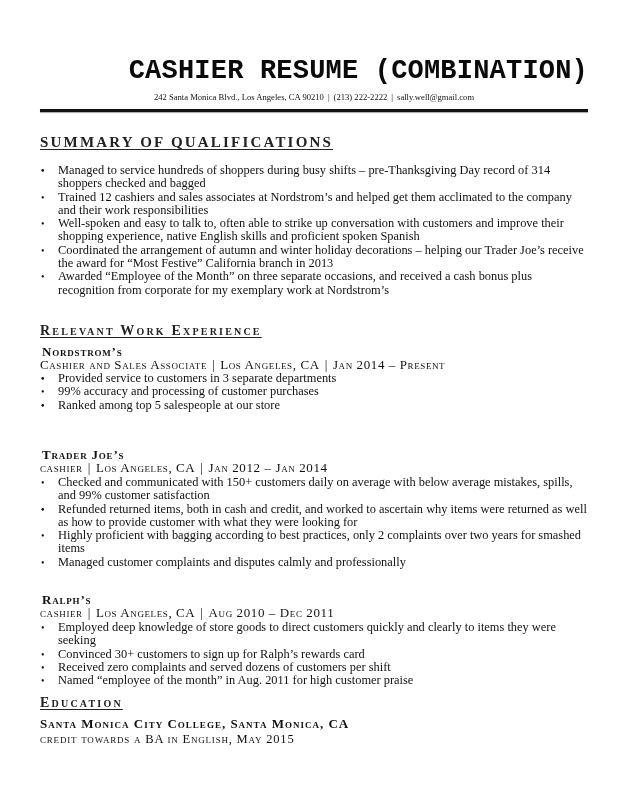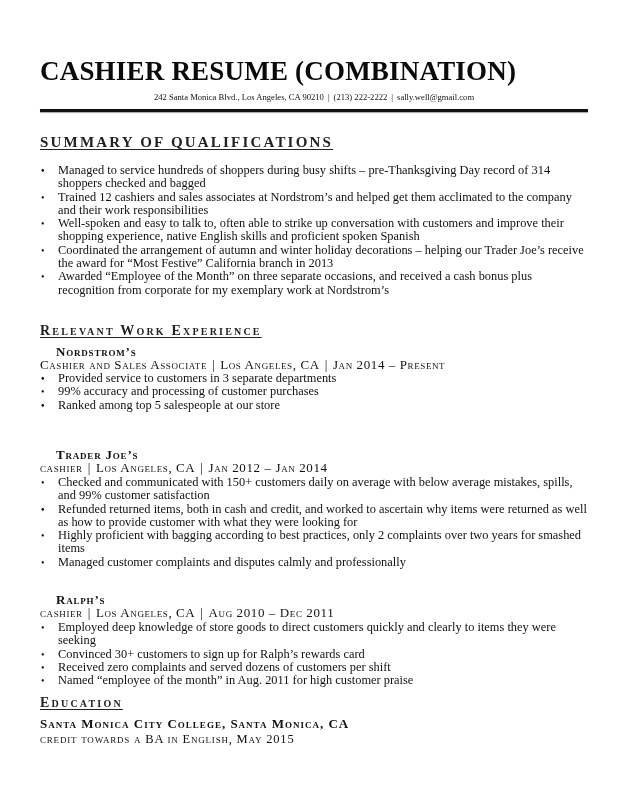--- a/index.html
+++ b/index.html
@@ -4,22 +4,22 @@
   <style>
     html, body { margin: 0; padding: 0; background: #ffffff; }
     body {
       width: 627px; height: 810px; position: relative; overflow: hidden;
       font-family: "Liberation Serif", "DejaVu Serif", serif;
       color: #111111;
     }
     .page { position: absolute; left: 40px; top: 0; width: 548px; }
     .title {
       position: absolute; left: 0; width: 548px; top: 56px;
-      text-align: left; font-size: 27px; font-weight: bold; letter-spacing: 0.2px;
-      line-height: 30px; color: #0a0a0a;
+      text-align: right; font-size: 27px; font-weight: bold; letter-spacing: 0.2px;
+      line-height: 30px; color: #0a0a0a; font-family: Liberation Mono, monospace;
     }
     .contact {
       position: absolute; left: 0; width: 548px; top: 92px;
       text-align: center; font-size: 8.6px; line-height: 11px; color: #111;
     }
     .contact .sep { padding: 0 4px; }
     .rule {
       position: absolute; left: 0; top: 109px; width: 548px; height: 3px;
       background: #111; box-shadow: 0 1px 1px rgba(0,0,0,0.35);
     }
@@ -36,21 +36,21 @@
     }
     ul.bullets li {
       position: relative; padding-left: 18px; font-size: 12.4px; line-height: 13.3px;
       color: #111;
     }
     ul.bullets li .dot {
       position: absolute; left: 1px; top: 0; font-size: 10px; line-height: 13.3px;
     }
     .sum-list { top: 164px; }
     .employer {
-      position: absolute; left: 16px; font-weight: bold; font-variant: small-caps;
+      position: absolute; left: 2px; font-weight: bold; font-variant: small-caps;
       font-size: 13px; letter-spacing: 0.8px; line-height: 14px; color: #111;
     }
     .role-line {
       position: absolute; left: 0; font-variant: small-caps; font-size: 13px;
       letter-spacing: 0.6px; line-height: 14px; color: #111;
     }
     .role-line .sep { padding: 0 5px; font-variant: normal; font-weight: normal; }
     .nord-employer { top: 345px; }
     .nord-role { top: 358px; }
     .nord-list { top: 372px; }

